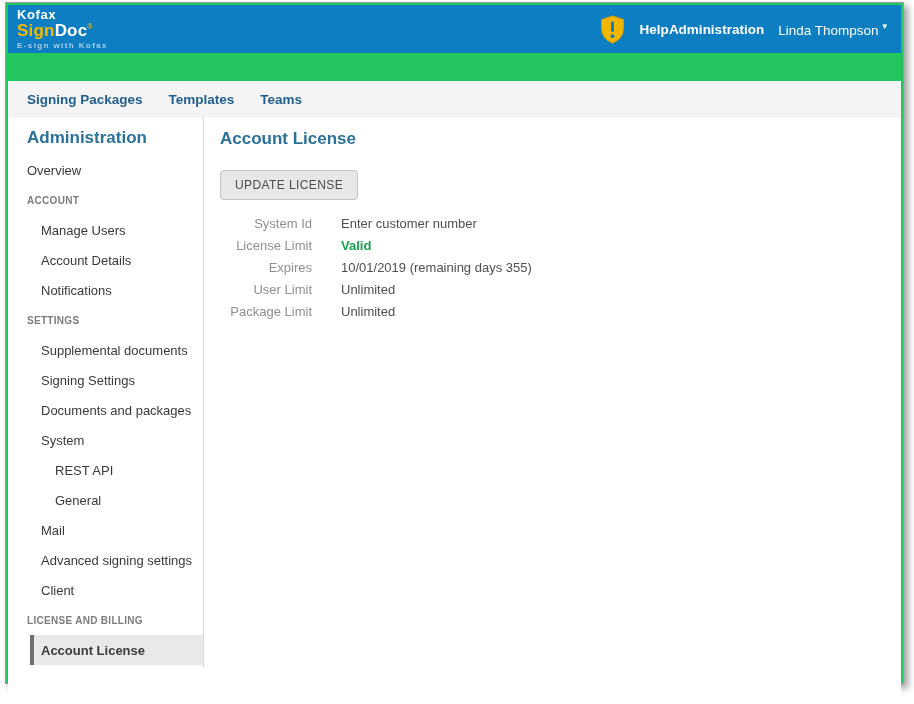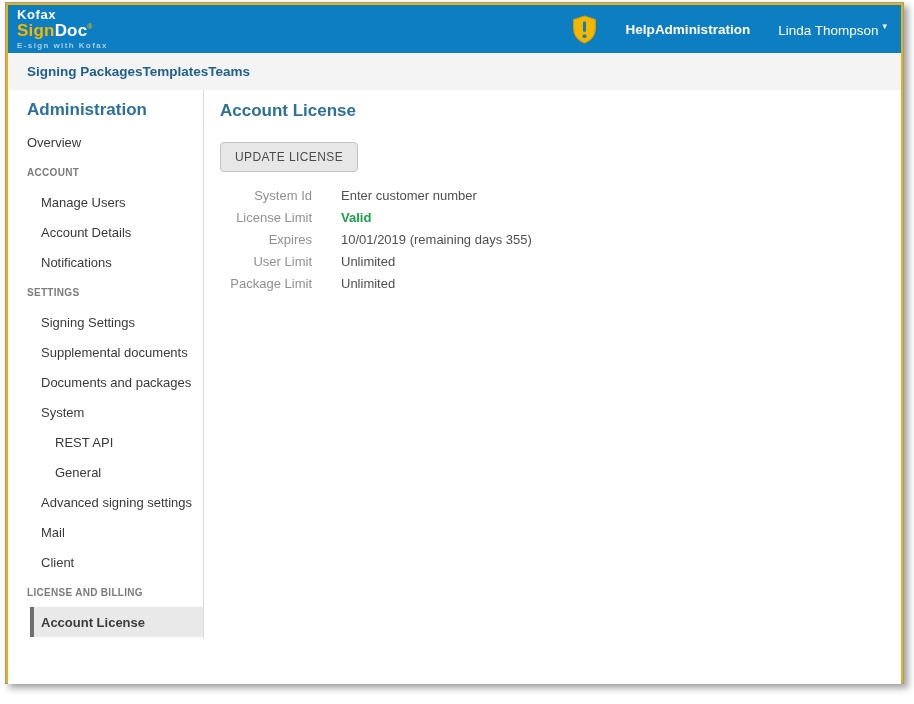--- a/index.html
+++ b/index.html
@@ -7,43 +7,43 @@
     --brand_gold:#f3b700;
     --heading_blue:#2b7199;
     --valid_green:#1aa14b;
     --nav_text:#1f5e8d;
   }
   *{box-sizing:border-box;margin:0;padding:0;}
   html,body{width:914px;height:704px;background:#ffffff;overflow:hidden;
     font-family:"Liberation Sans",sans-serif;}
   .window{
     position:absolute;left:5px;top:2px;width:899px;height:682px;
-    background:#eab308;border:1px solid #9b9b9b;padding:2px;
+    background:#22c55e;border:1px solid #9b9b9b;padding:2px;
     box-shadow:4px 4px 7px rgba(0,0,0,0.38);
   }
   
   .appbar{
     height:48px;background:var(--header_blue);
     display:flex;align-items:center;padding:0 14px 0 9px;color:#fff;
   }
   .logo{line-height:1;cursor:default;}
   .logo .brand{font-size:13px;font-weight:bold;letter-spacing:.6px;display:block;}
   .logo .product{font-size:17px;font-weight:bold;letter-spacing:.2px;display:block;margin-top:1px;}
   .logo .product .gold{color:var(--brand_gold);}
   .logo .product .reg{font-size:7px;vertical-align:7px;color:var(--brand_gold);}
   .logo .tagline{font-size:8px;font-weight:bold;letter-spacing:1.4px;color:#a9cde9;display:block;margin-top:3px;}
-  .appbar-right{margin-left:auto;display:flex;align-items:center;gap:28px;}
+  .appbar-right{margin-left:auto;display:flex;align-items:center;gap:14px;}
   .shield{display:flex;align-items:center;margin-right:1px;}
   .applink{font-size:13.5px;font-weight:bold;color:#fff;cursor:pointer;white-space:nowrap;}
   .user{font-size:13.5px;font-weight:normal;color:#fff;cursor:pointer;white-space:nowrap;}
   .user .caret{font-size:9px;vertical-align:6px;margin-left:4px;display:inline-block;}
   
   .navbar{
     height:37px;background:#f4f4f4;display:flex;align-items:center;
-    padding-left:19px;
+    padding-left:19px;gap:26px;margin-top:28px;
   }
   .nav-item{font-size:13.5px;font-weight:bold;color:var(--nav_text);cursor:pointer;}
   
   .content{display:flex;align-items:flex-start;background:#fff;height:594px;}
   .sidebar{width:196px;border-right:1px solid #d9d9d9;padding-bottom:2px;}
   .sidebar-title{margin:10px 0 0 19px;font-size:17px;font-weight:bold;color:var(--heading_blue);}
   .sidebar-list{margin-top:7px;font-size:13px;color:#3a3a3a;}
   .sidebar-list .item{padding:6.5px 0 6.5px 19px;line-height:17px;cursor:pointer;}
   .sidebar-list .section{padding:7px 0 6px 19px;line-height:17px;font-size:10px;font-weight:bold;
      color:#7c7c7c;letter-spacing:.3px;cursor:default;}
@@ -102,28 +102,28 @@
 
     <div class="sidebar">
       <div class="sidebar-title">Administration</div>
       <div class="sidebar-list">
           <div class="item">Overview</div>
           <div class="section">ACCOUNT</div>
           <div class="item sub1">Manage Users</div>
           <div class="item sub1">Account Details</div>
           <div class="item sub1">Notifications</div>
           <div class="section">SETTINGS</div>
+          <div class="item sub1">Supplemental documents</div>
           <div class="item sub1">Signing Settings</div>
-          <div class="item sub1">Supplemental documents</div>
           <div class="item sub1">Documents and packages</div>
           <div class="item sub1">System</div>
           <div class="item sub2">REST API</div>
           <div class="item sub2">General</div>
+          <div class="item sub1">Mail</div>
           <div class="item sub1">Advanced signing settings</div>
-          <div class="item sub1">Mail</div>
           <div class="item sub1">Client</div>
           <div class="section">LICENSE AND BILLING</div>
           <div class="item sub1 selected">Account License</div>
         </div>
     </div>
 
     <div class="main">
       <div class="main-title">Account License</div>
       <button class="update-btn">UPDATE LICENSE</button>
       <div class="details">

